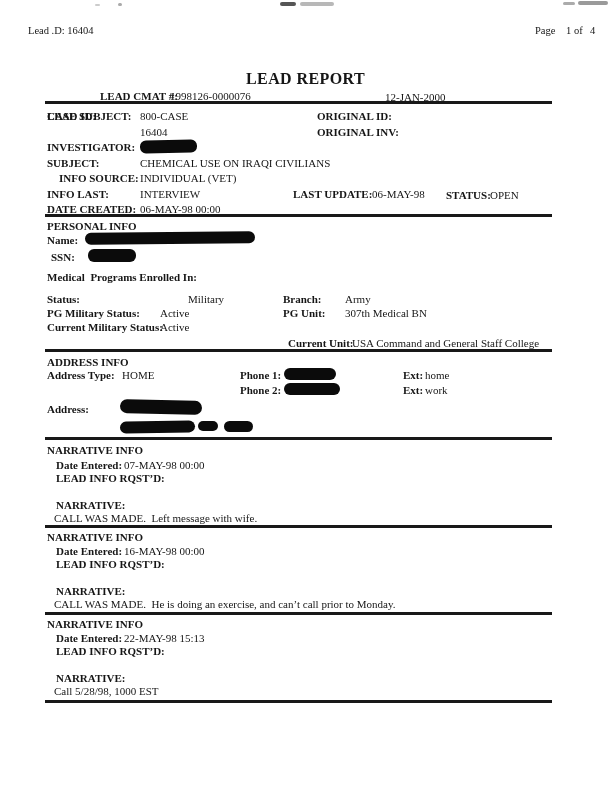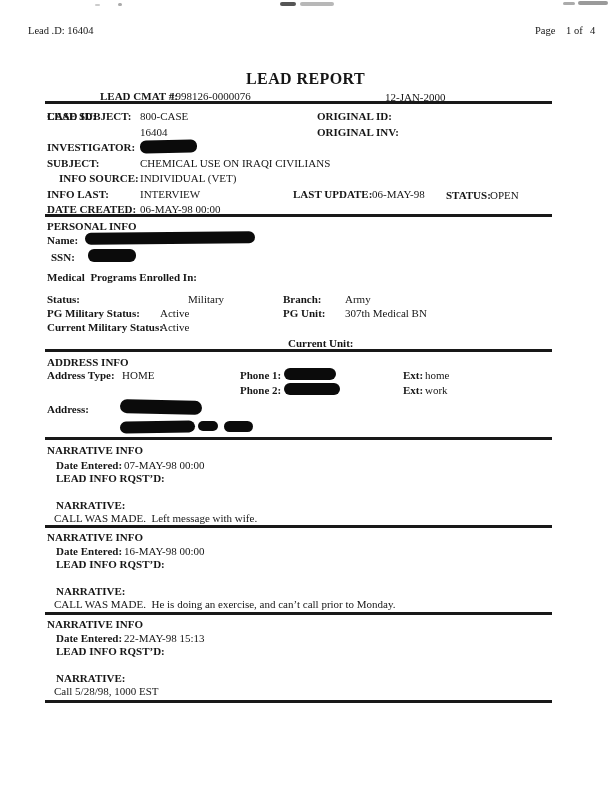--- a/index.html
+++ b/index.html
@@ -94,20 +94,21 @@
 
   <span class="abs b" style="left:47px;top:307px;">PG Military Status:</span>
   <span class="abs" style="left:160px;top:307px;">Active</span>
   <span class="abs b" style="left:283px;top:307px;">PG Unit:</span>
   <span class="abs" style="left:345px;top:307px;">307th Medical BN</span>
 
   <span class="abs b" style="left:47px;top:321px;">Current Military Status:</span>
   <span class="abs" style="left:160px;top:321px;">Active</span>
 
   <span class="abs b" style="left:288px;top:337px;">Current Unit:</span>
+  <span class="abs" style="left:352px;top:337px;">USA Command and General Staff College</span>
 
   <div class="hr" style="top:349px;"></div>
 
   <span class="abs b" style="left:47px;top:356px;">ADDRESS INFO</span>
   <span class="abs b" style="left:47px;top:369px;">Address Type:</span>
   <span class="abs" style="left:122px;top:369px;">HOME</span>
   <span class="abs b" style="left:240px;top:369px;">Phone 1:</span>
   <div class="redact" style="left:284px;top:368px;width:52px;height:12px;"></div>
   <span class="abs b" style="left:403px;top:369px;">Ext:</span>
   <span class="abs" style="left:425px;top:369px;">home</span>

